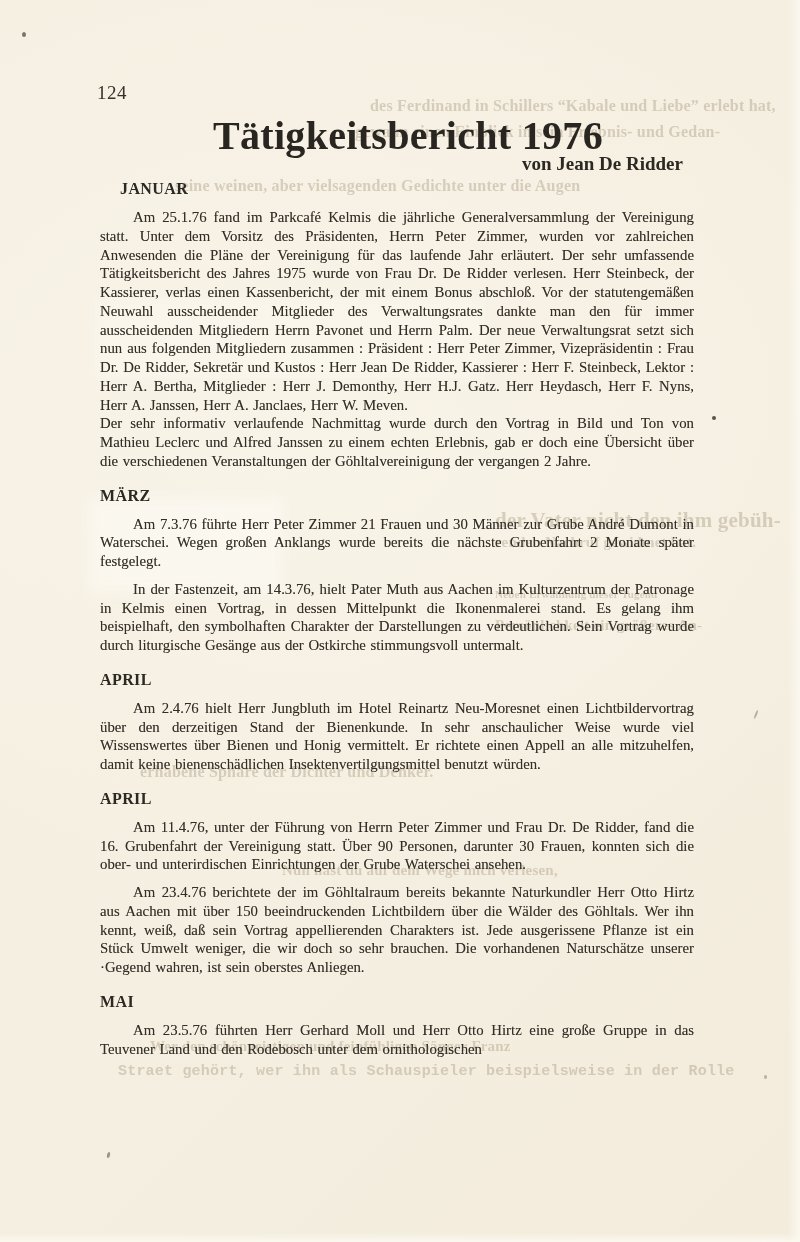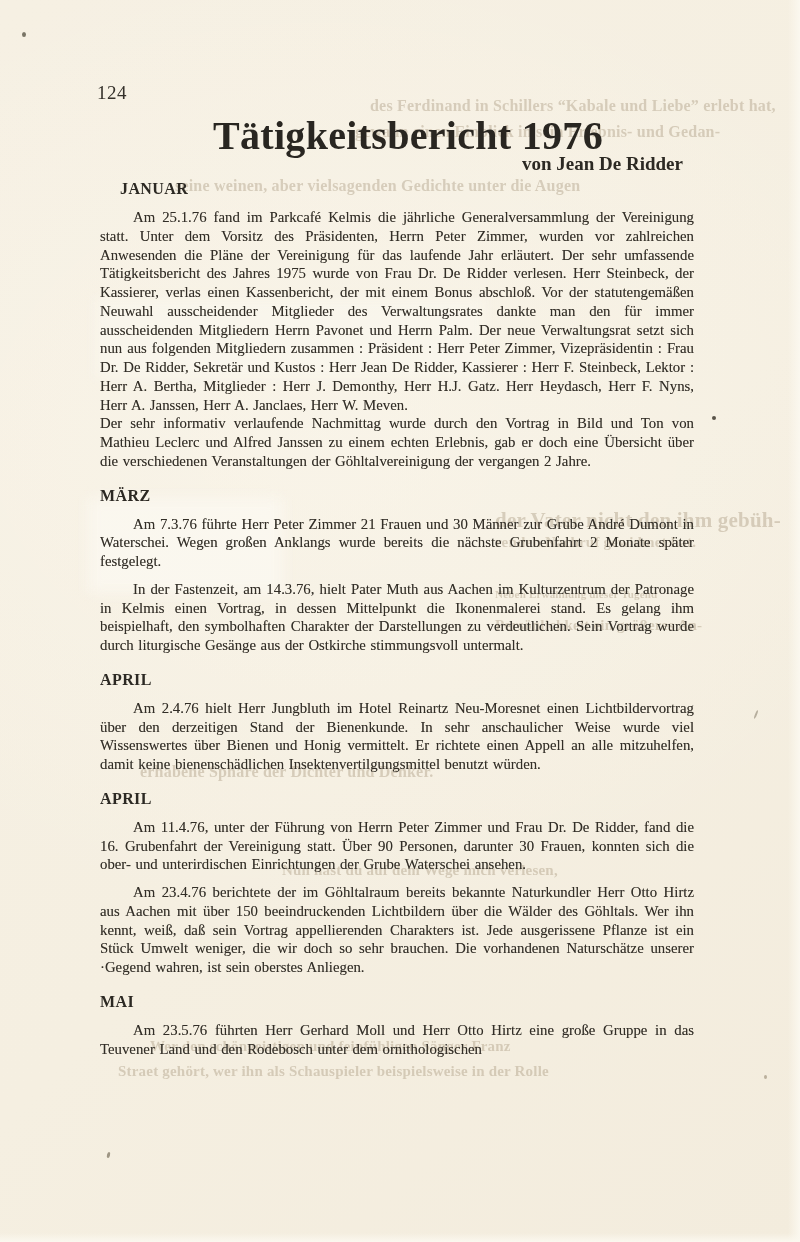--- a/index.html
+++ b/index.html
@@ -72,21 +72,21 @@
       <div class="bleed-frag" style="left: 370px; top: 97px; font-size: 16px;">des Ferdinand in Schillers “Kabale und Liebe” erlebt hat,</div>
       <div class="bleed-frag" style="left: 355px; top: 123px; font-size: 16px;">gewann einen Einblick in sein Erlebnis- und Gedan-</div>
       <div class="bleed-frag" style="left: 175px; top: 177px; font-size: 16px;">seine weinen, aber vielsagenden Gedichte unter die Augen</div>
       <div class="bleed-frag" style="left: 495px; top: 508px; font-size: 21px;">der Vater nicht den ihm gebüh-</div>
       <div class="bleed-frag" style="left: 495px; top: 534px; font-size: 15px;">renden Nachruf gewidmet hat.</div>
       <div class="bleed-frag" style="left: 495px; top: 562px; font-size: 11px; margin-top: 26px;">Neben Erwähnung dieser Tugend</div>
       <div class="bleed-frag" style="left: 495px; top: 617px; font-size: 15px;">Persönlichkeit ein größeres An-</div>
       <div class="bleed-frag" style="left: 140px; top: 723px; font-size: 16px; margin-top: 40px;">erhabene Sphäre der Dichter und Denker.</div>
       <div class="bleed-frag" style="left: 282px; top: 862px; font-size: 15px;">Nun hast du auf dem Wege mich verlesen,</div>
       <div class="bleed-frag" style="left: 150px; top: 1038px; font-size: 15px;">Wer den schöngeistigen und feinfühligen Sänger Franz</div>
-      <div class="bleed-frag" style="left: 118px; top: 1063px; font-size: 15px;">Straet gehört, wer ihn als Schauspieler beispielsweise in der Rolle</div>
+      <div class="bleed-frag" style="left: 118px; top: 1063px; font-size: 15px; font-family: Liberation Mono, monospace;">Straet gehört, wer ihn als Schauspieler beispielsweise in der Rolle</div>
     </div>
 
   <div class="page-number">124</div>
 
   <div class="content">
     <h1 class="title">Tätigkeitsbericht 1976</h1>
     <div class="byline">von Jean De Ridder</div>
     <div>
         <div class="section">
           <div class="section-heading">JANUAR</div>

